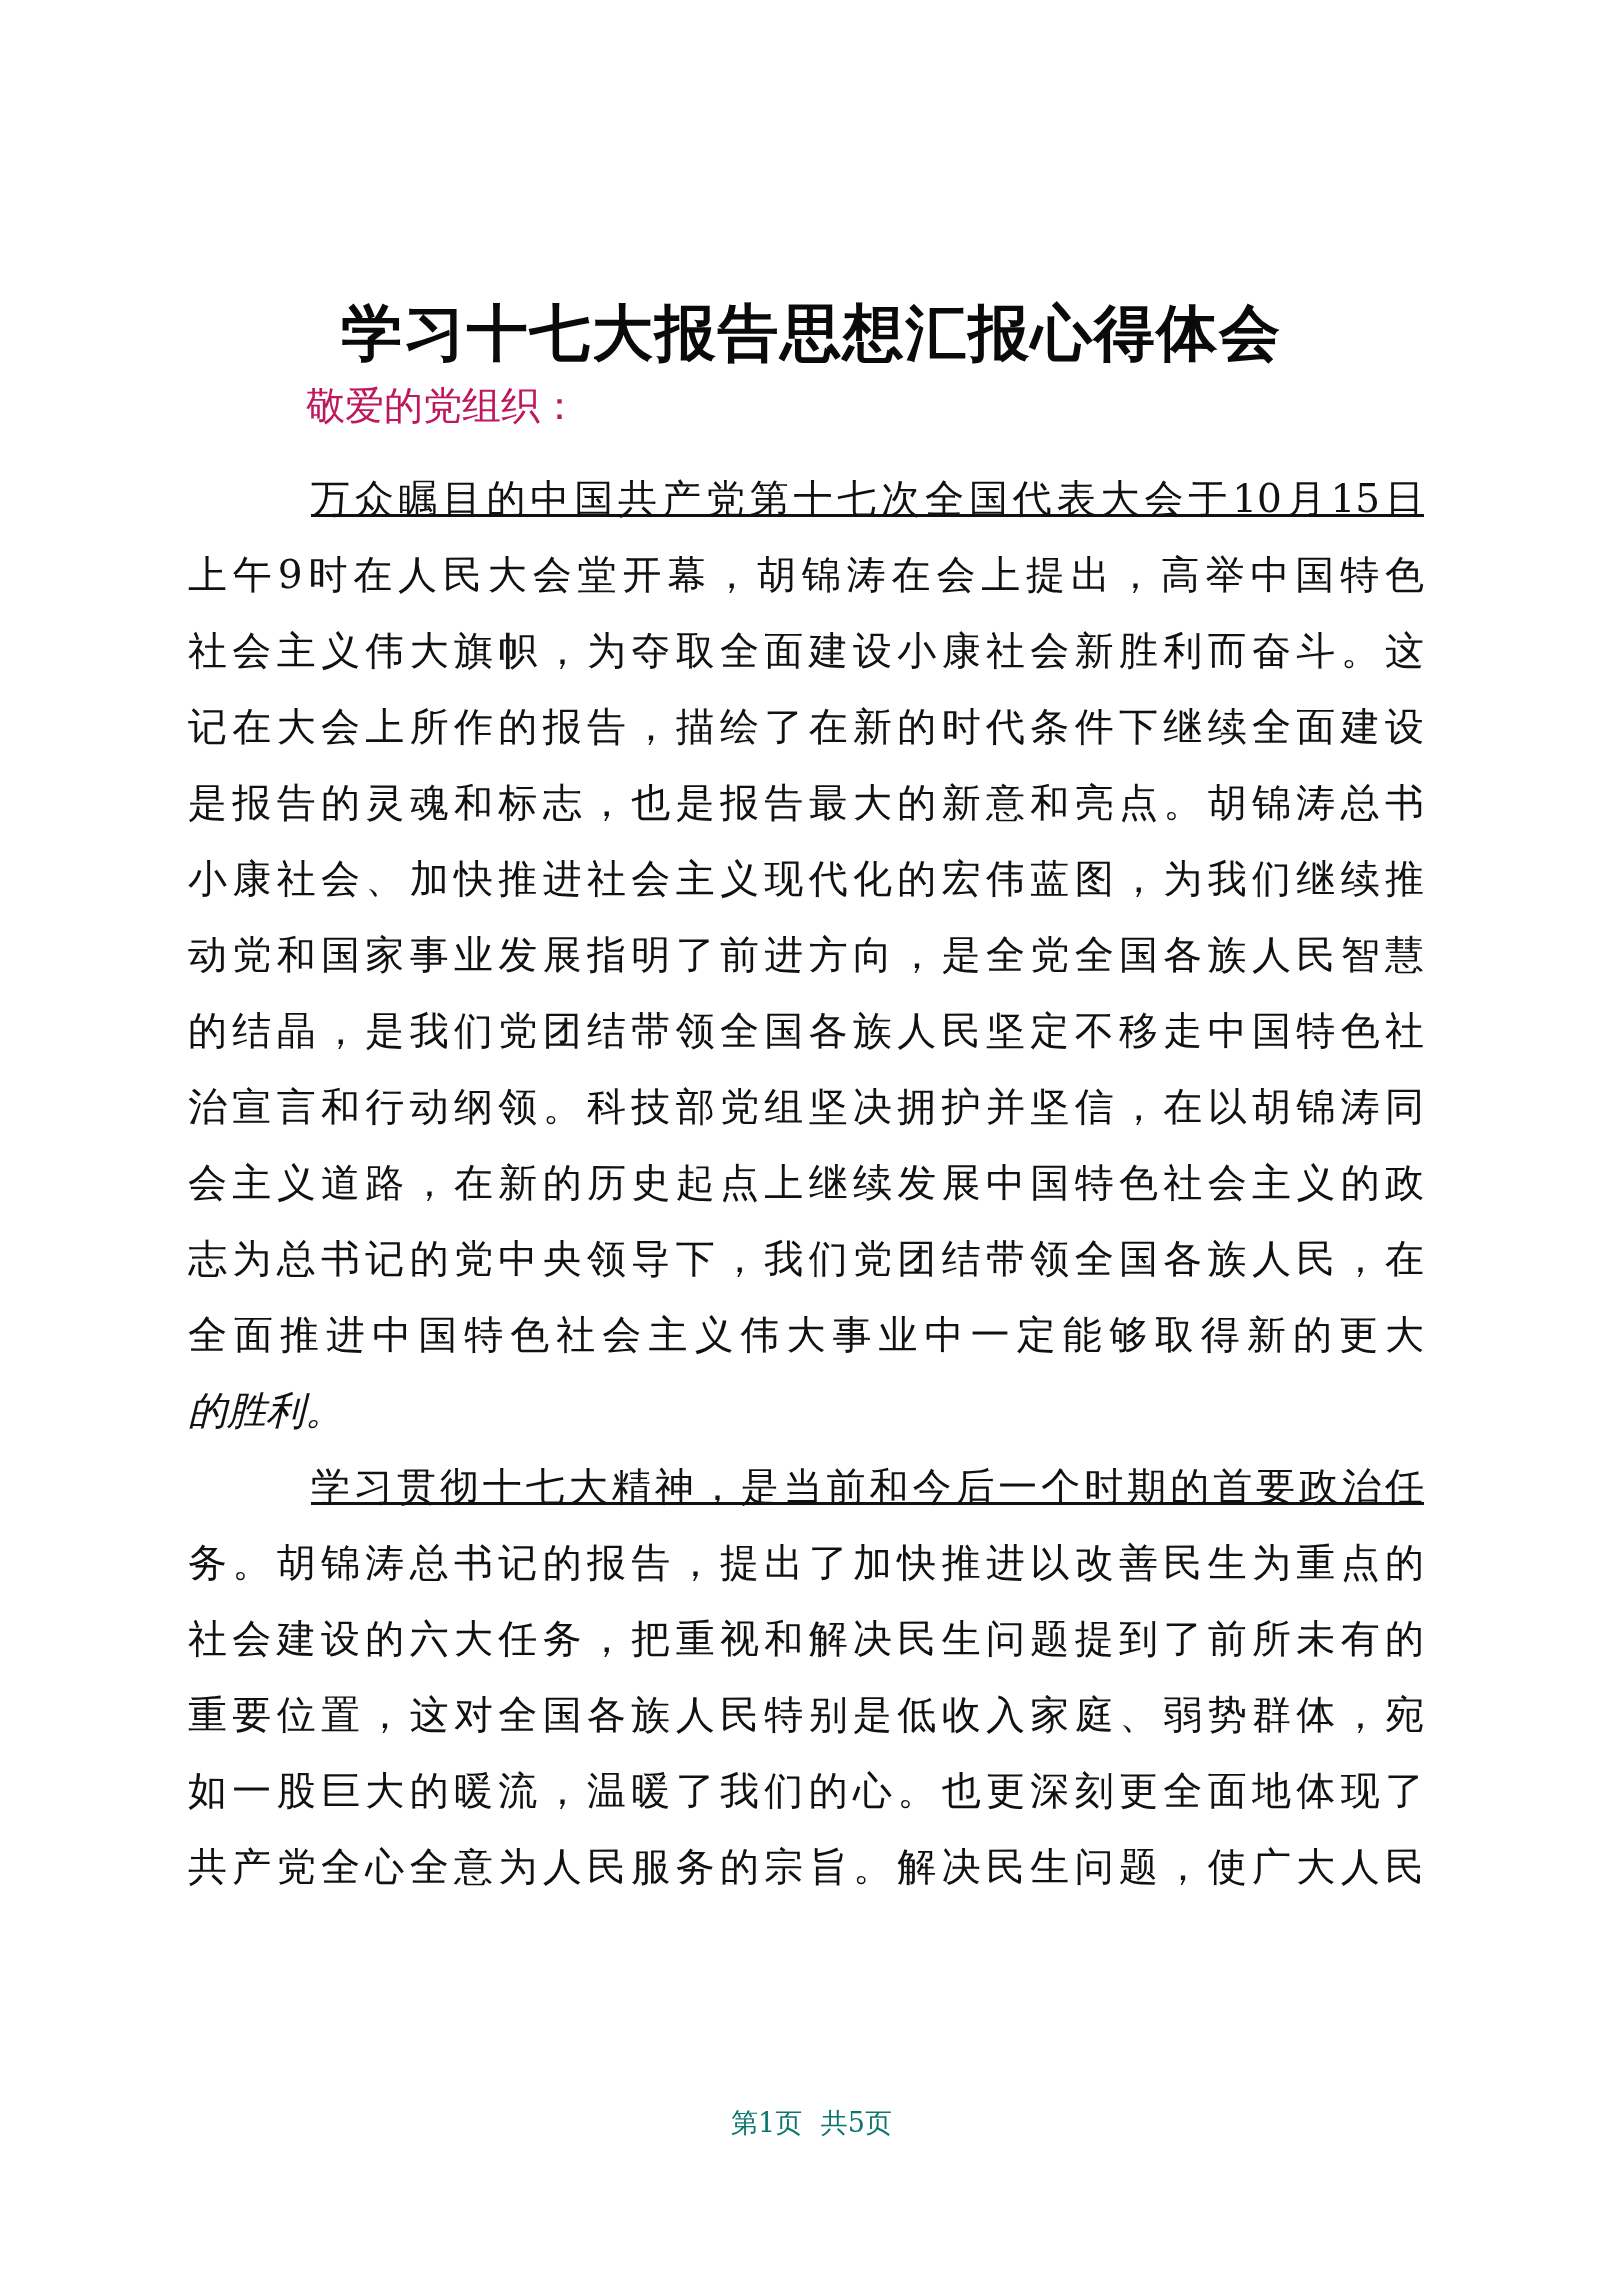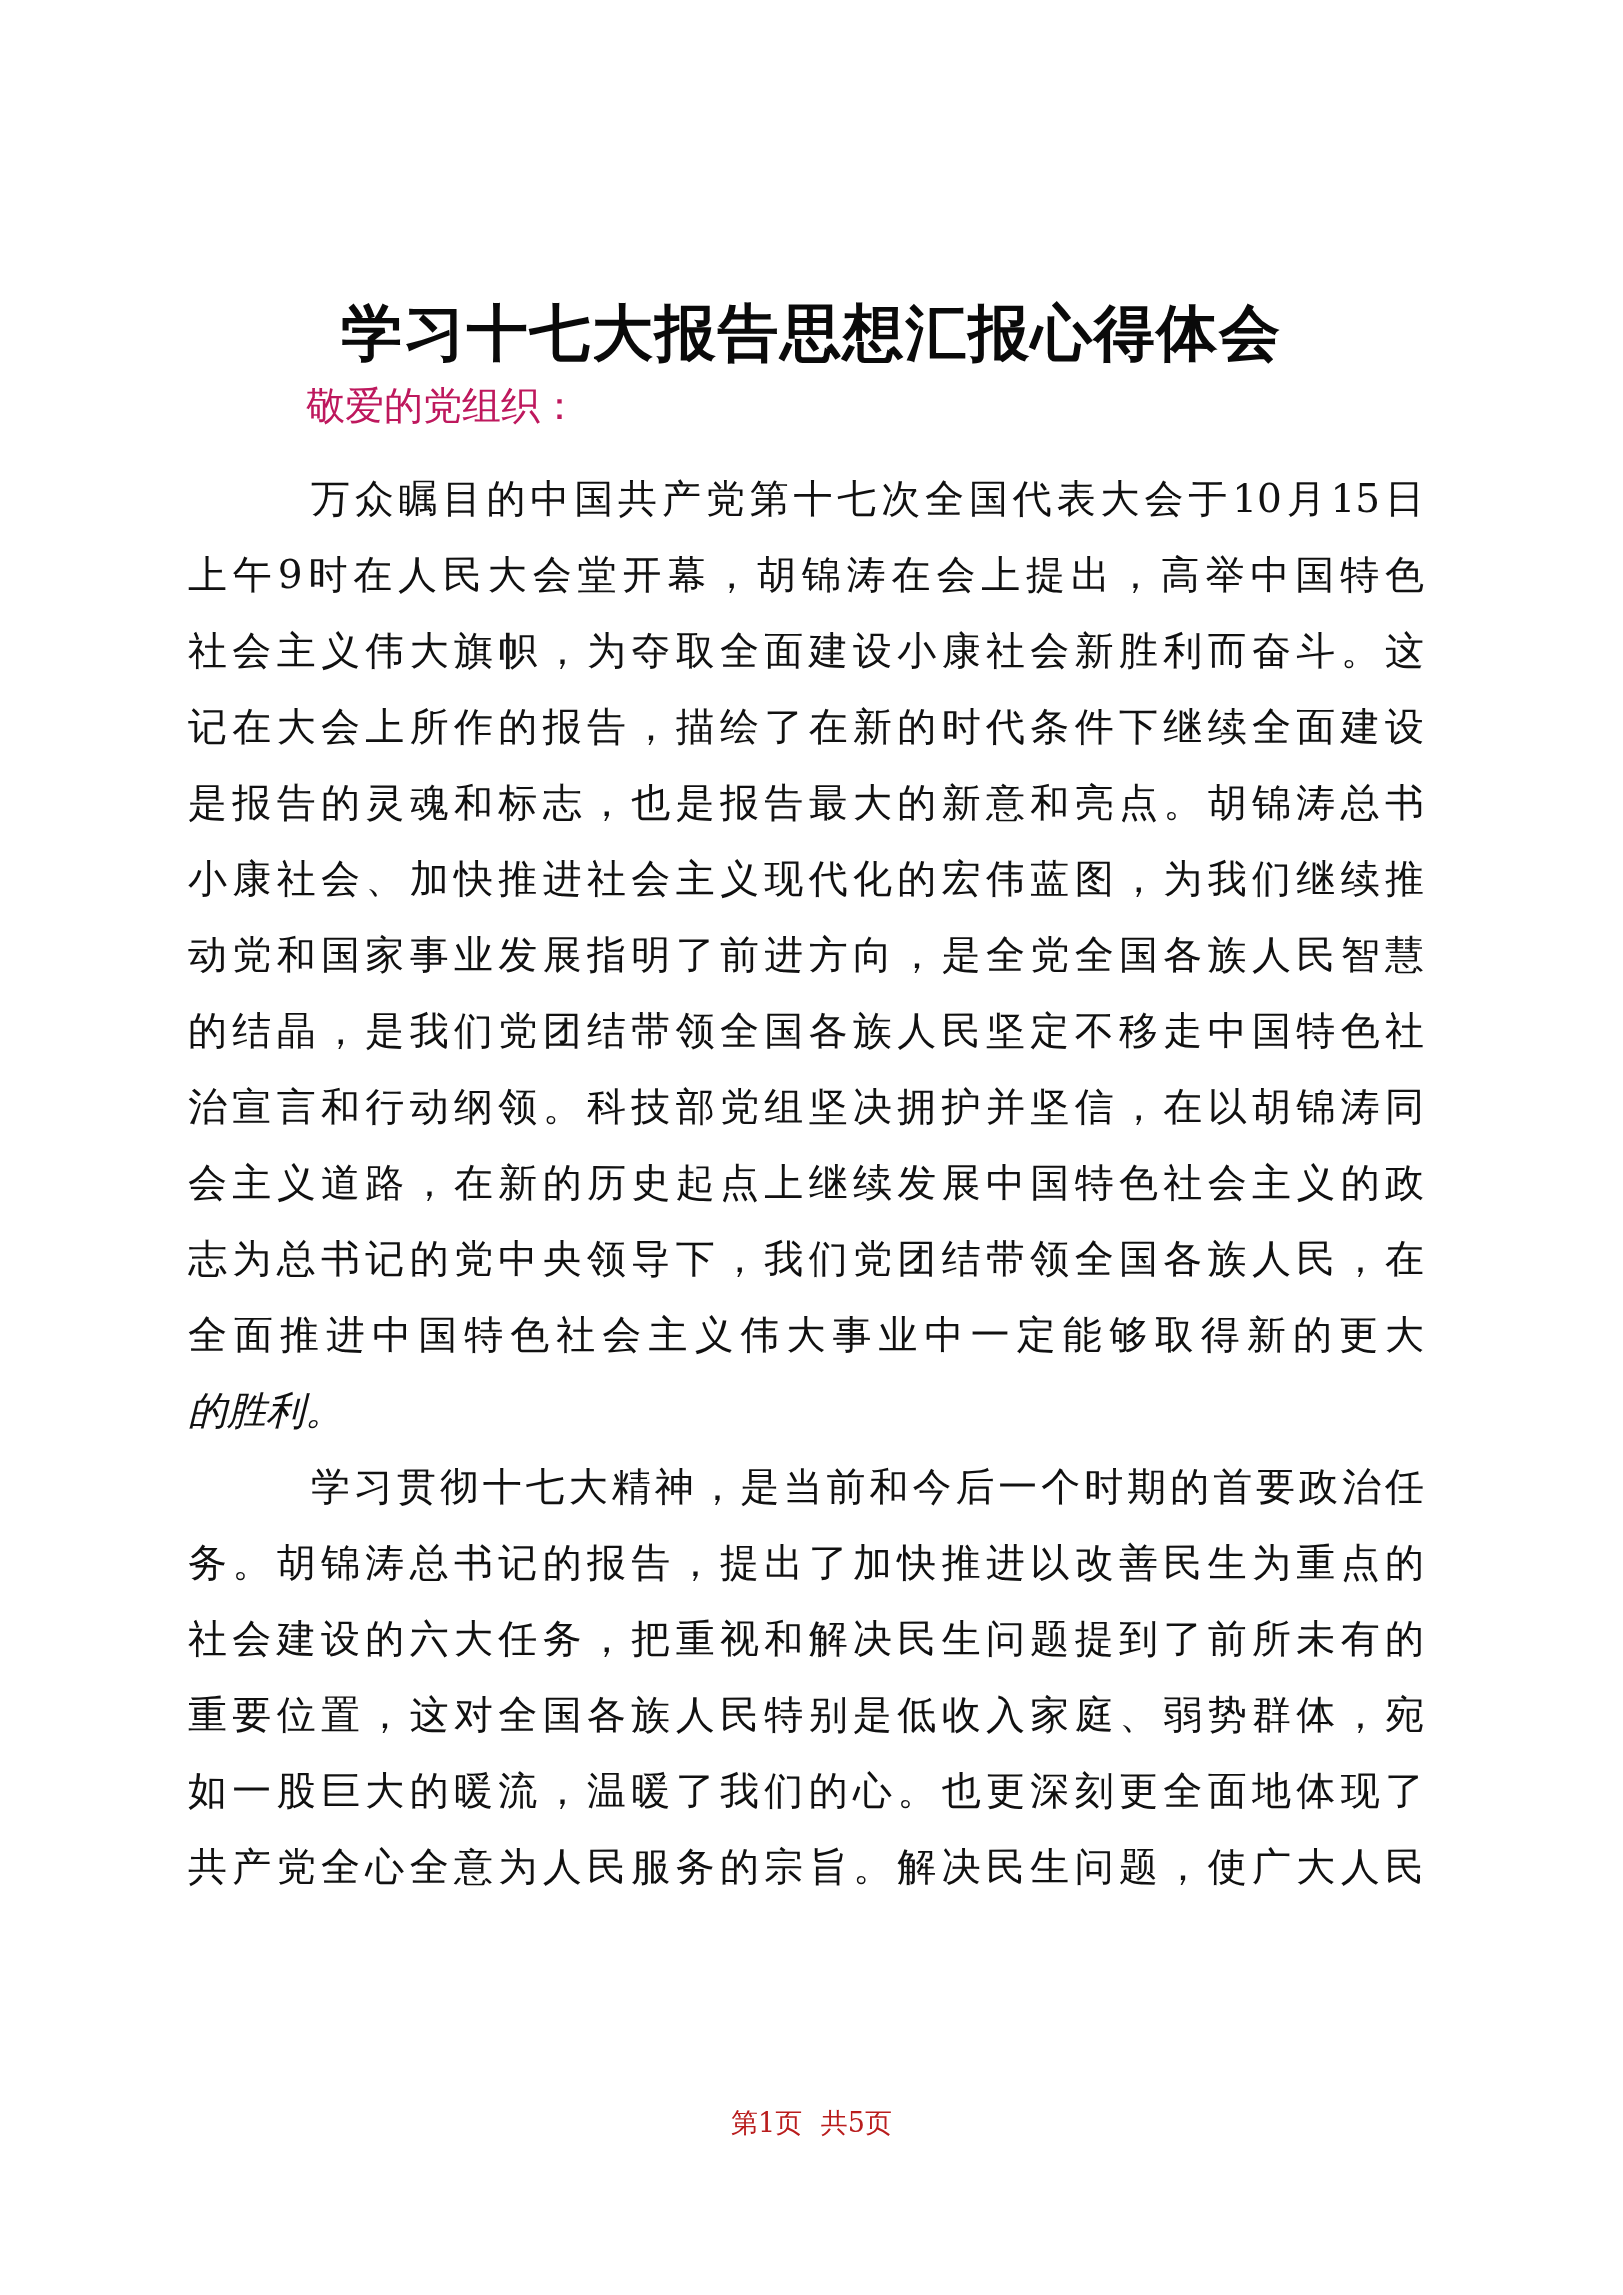--- a/index.html
+++ b/index.html
@@ -5,24 +5,24 @@
     html, body { margin: 0; padding: 0; background: #ffffff; }
     body { width: 1623px; height: 2295px; position: relative; overflow: hidden;
            font-family: "DejaVu Serif", "Liberation Serif", serif; color: #111; }
     .page { position: absolute; left: 0; top: 0; width: 1406px; height: 2295px; background: #fff; }
     .title { position: absolute; left: 0; width: 1623px; top: 296px; text-align: center;
              font-size: 61px; line-height: 73px; font-weight: bold; letter-spacing: 1.7px; color: #0a0a0a; }
     .salutation { position: absolute; left: 306px; top: 380px; font-size: 39px; line-height: 51px; color: #be185d; }
     .body { position: absolute; left: 188px; top: 473px; width: 1236px; }
     .line { height: 76px; font-size: 39px; line-height: 51px; white-space: nowrap;
             text-align: justify; text-align-last: justify; }
-    .line.indent { padding-left: 123px; }
+    .line.indent { padding-left: 123px; text-decoration: underline; }
     .line.last { text-align-last: left; font-style: italic; }
     .footer { position: absolute; left: 0; width: 1623px; top: 2104px; text-align: center;
-              font-size: 27px; line-height: 37px; color: #b91c1c; }
+              font-size: 27px; line-height: 37px; color: #0f766e; }
     .footer span { margin: 0 5px; }
   </style>
 </head>
 <body>
 
 <div class="page">
   <div class="title">学习十七大报告思想汇报心得体会</div>
   <div class="salutation">敬爱的党组织：</div>
 
   <div class="body">

